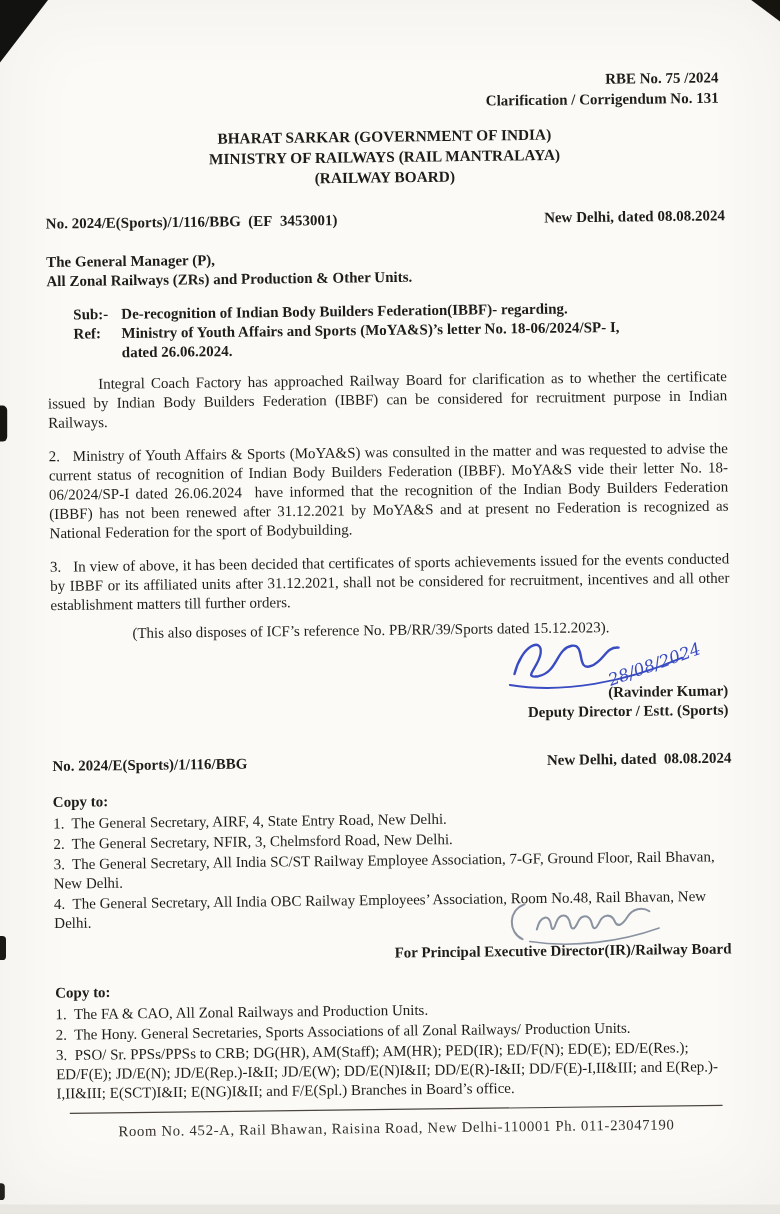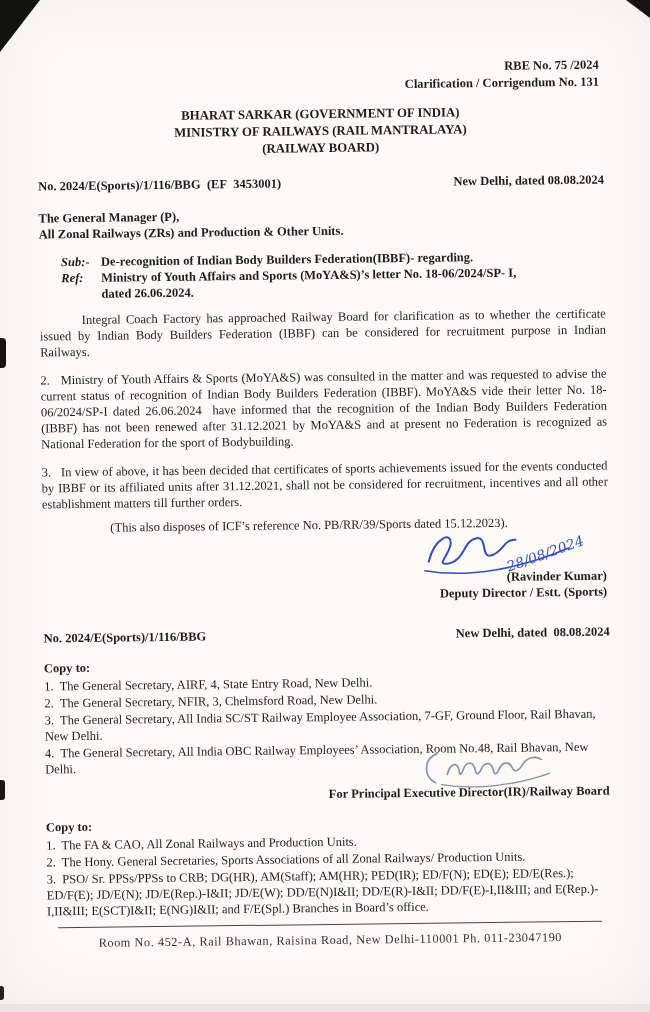--- a/index.html
+++ b/index.html
@@ -21,21 +21,21 @@
     font-size:12.5px;line-height:16px;
   }
   .justify{text-align:justify;}
 
   .header-right{ text-align:right; font-weight:bold; line-height:17px; padding-right:4px;}
   .org-block{ text-align:center; font-weight:bold; margin-top:12px; line-height:17px; font-size:12.8px;}
   .file-row{ display:flex; justify-content:space-between; align-items:baseline; margin-top:18px; font-weight:bold;}
   .addressee{ margin-top:16px; font-weight:bold; line-height:16px;}
   .subject-block{ margin:12px 0 0 22px; font-weight:bold;}
   .subj-row{ display:flex;}
-  .subj-label{ width:40px; flex:0 0 40px;font-style:italic;}
+  .subj-label{ width:40px; flex:0 0 40px;}
   .subj-text{ flex:1;}
   .para{ margin-top:10px;}
   .para.indent{ text-indent:42px;}
   .para2{ margin-top:12px;}
   .disposal{ margin:8px 0 0 68px;}
 
   .sig1-block{ margin-top:-6px; text-align:right; padding-right:2px; position:relative;}
   .sig1-block svg{ display:block; margin-left:auto; margin-bottom:-12px; margin-right:-6px;}
   .sig-name{ font-weight:bold;}
   .sig-desig{ font-weight:bold;}

